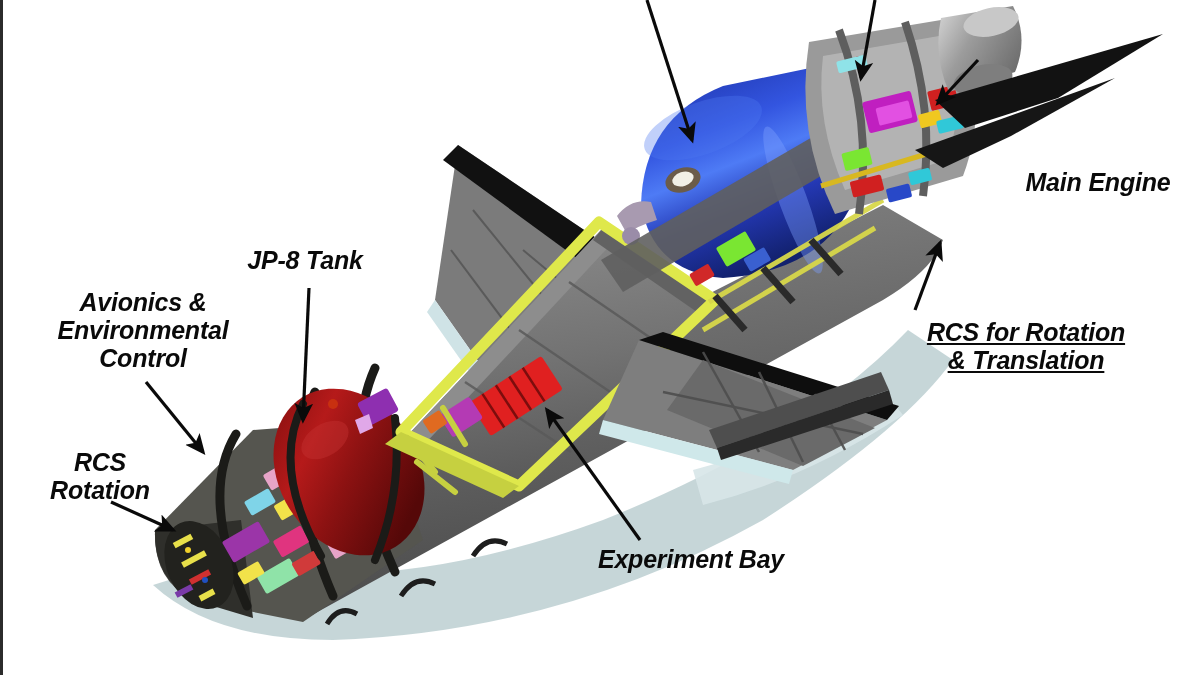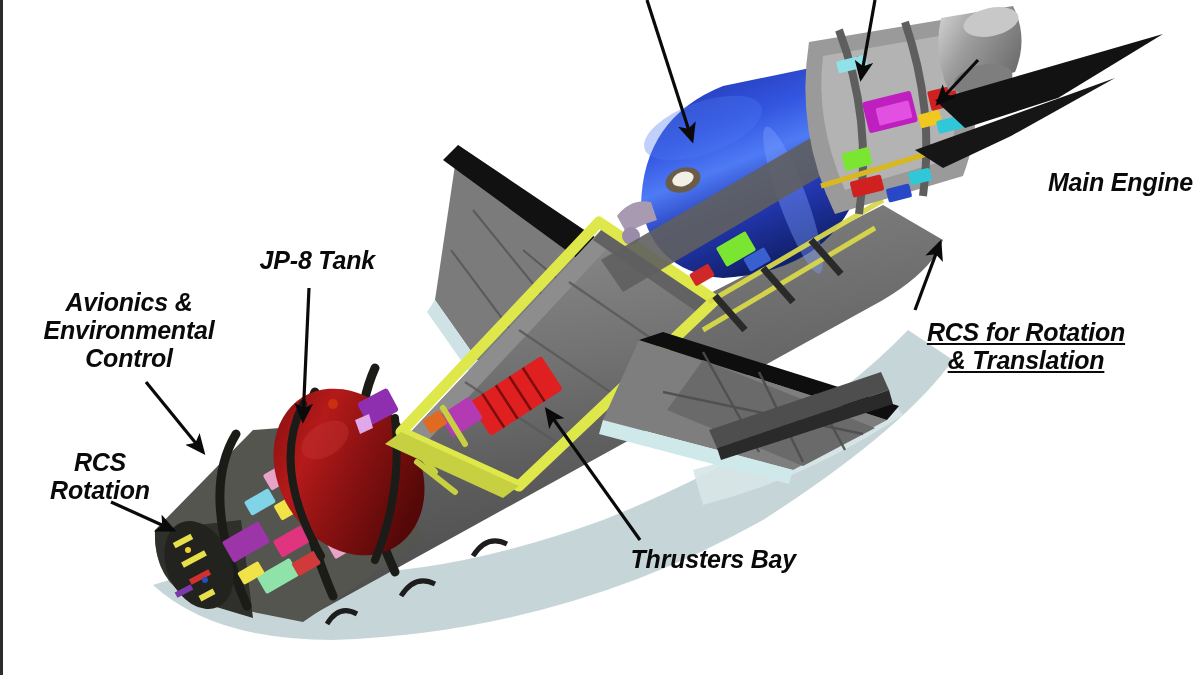--- a/index.html
+++ b/index.html
@@ -29,21 +29,21 @@
     font-family: "Liberation Sans", sans-serif;
     font-style: italic;
     font-weight: bold;
     color: #0a0a0a;
     font-size: 25px;
     line-height: 1.12;
     white-space: pre-line;
     letter-spacing: -0.2px;
   }
   .callout.center { text-align: center; }
-  .callout.left   { text-align: right; }
+  .callout.left   { text-align: center; }
 </style>
 </head>
 <body>
 
 <div id="stage" style="background: rgb(255, 255, 255);">
 
   <svg id="vehicle-svg" viewBox="0 0 1200 675">
     <defs>
       <linearGradient id="gradLox" x1="0" y1="0" x2="0.4" y2="1">
         <stop offset="0%" stop-color="#1a2ea0"></stop>
@@ -281,25 +281,25 @@
         <line x1="306" y1="288" x2="300" y2="420" marker-end="url(#arrowHead)"></line>
         <line x1="637" y1="540" x2="544" y2="410" marker-end="url(#arrowHead)"></line>
         <line x1="912" y1="310" x2="937" y2="243" marker-end="url(#arrowHead)"></line>
         <line x1="644" y1="0" x2="689" y2="140" marker-end="url(#arrowHead)"></line>
         <line x1="872" y1="0" x2="858" y2="78" marker-end="url(#arrowHead)"></line>
         <line x1="975" y1="60" x2="935" y2="103" marker-end="url(#arrowHead)"></line>
       </g>
   </svg>
 
   <div id="label-layer">
-      <div class="callout center" style="left: 26px; top: 288px; width: 200px;">Avionics &amp;
+      <div class="callout center" style="left: 40px; top: 288px; width: 200px;">Avionics &amp;
 Environmental
 Control</div>
       <div class="callout center" style="left: 22px; top: 448px; width: 150px;">RCS
 Rotation</div>
       <div class="callout left" style="left: 232px; top: 246px; width: 140px;">JP-8 Tank</div>
-      <div class="callout left" style="left: 583px; top: 545px; width: 210px;">Thrusters Bay</div>
+      <div class="callout left" style="left: 583px; top: 545px; width: 210px;">Experiment Bay</div>
       <div class="callout left" style="left: 1000px; top: 168px; width: 190px;">Main Engine</div>
       <div class="callout center" style="left: 908px; top: 318px; width: 230px; text-decoration: underline;">RCS for Rotation
 &amp; Translation</div>
     </div>
 
 </div>
 
 </body></html>

